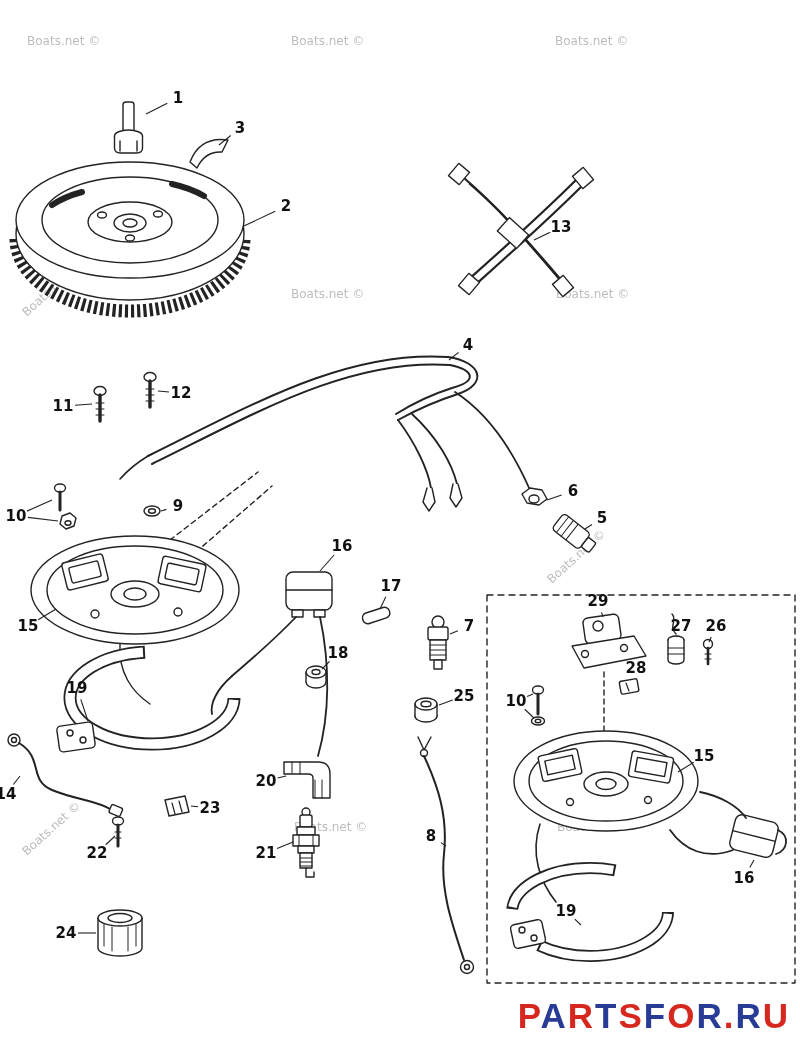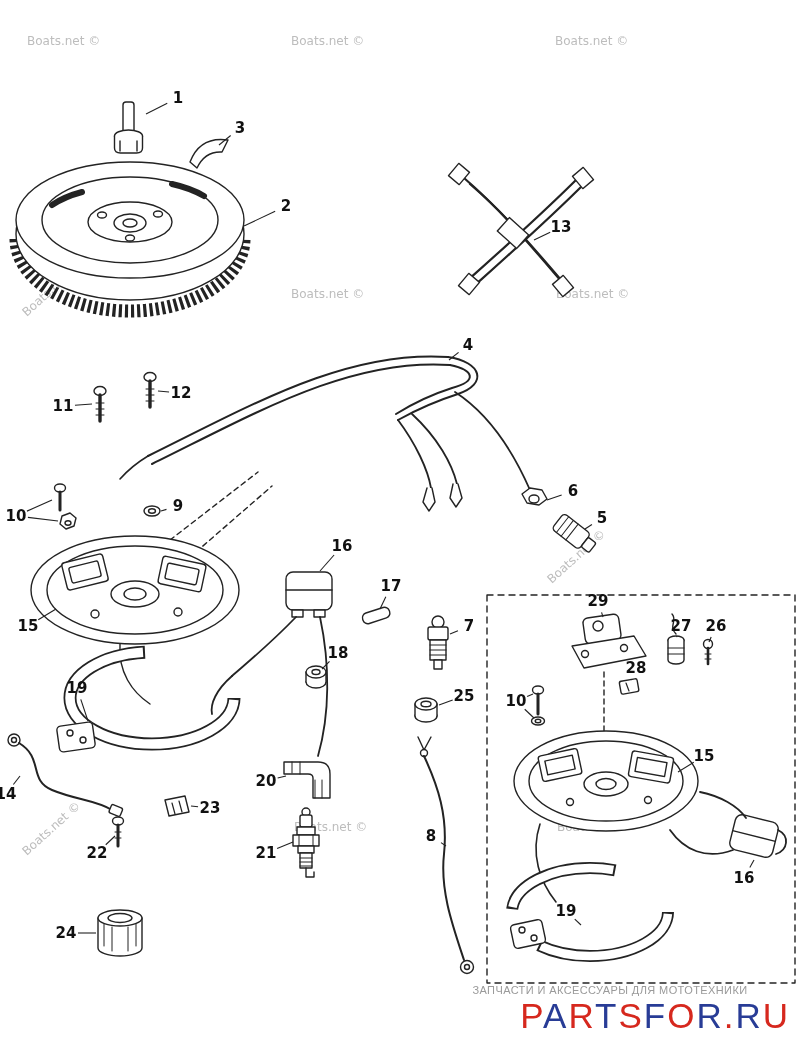--- a/index.html
+++ b/index.html
@@ -19,21 +19,21 @@
     font-family:"DejaVu Sans", sans-serif; font-size:15px; font-weight:bold;
     fill:#111; text-anchor:middle;
   }
   svg.callouts line { stroke:#222; stroke-width:1.1; }
   .footer-tagline {
     position:absolute; z-index:3; top:960px; right:8px; width:364px;
     text-align:center; font-size:11px; letter-spacing:0.4px; color:#9a9a9a;
   }
   .footer-logo {
     position:absolute; z-index:3; top:972px; right:10px;
-    font-size:35px; font-weight:normal; letter-spacing:2px; white-space:nowrap;
+    font-size:35px; font-weight:bold; letter-spacing:2px; white-space:nowrap;
   }
 </style>
 </head>
 <body>
 
 <div class="page">
 
   <div class="wm-layer">
       <span class="wm" style="color: rgb(189, 189, 189); left: 27px; top: 10px; transform: rotate(0deg);">Boats.net ©</span>
       <span class="wm" style="color: rgb(189, 189, 189); left: 291px; top: 10px; transform: rotate(0deg);">Boats.net ©</span>
@@ -389,17 +389,16 @@
       <line x1="277.11310831723455" y1="824.4724373522378" x2="293" y2="818"></line>
       <text x="266" y="834">21</text>
       <line x1="749.8277151741436" y1="843.5101126865416" x2="754" y2="836"></line>
       <text x="744" y="859">16</text>
       <line x1="574.7726632189144" y1="895.1878190043201" x2="581" y2="901"></line>
       <text x="566" y="892">19</text>
       <line x1="78" y1="909" x2="96" y2="909"></line>
       <text x="66" y="914">24</text>
     </svg>
 
-  <div class="footer-tagline">ЗАПЧАСТИ И АКСЕССУАРЫ ДЛЯ МОТОТЕХНИКИ</div>
 
   <div class="footer-logo"><span style="color: rgb(214, 40, 30);">P</span><span style="color: rgb(40, 60, 150);">A</span><span style="color: rgb(214, 40, 30);">R</span><span style="color: rgb(40, 60, 150);">T</span><span style="color: rgb(214, 40, 30);">S</span><span style="color: rgb(40, 60, 150);">F</span><span style="color: rgb(214, 40, 30);">O</span><span style="color: rgb(40, 60, 150);">R</span><span style="color: rgb(214, 40, 30);">.</span><span style="color: rgb(40, 60, 150);">R</span><span style="color: rgb(214, 40, 30);">U</span></div>
 
 </div>
 
 </body></html>

